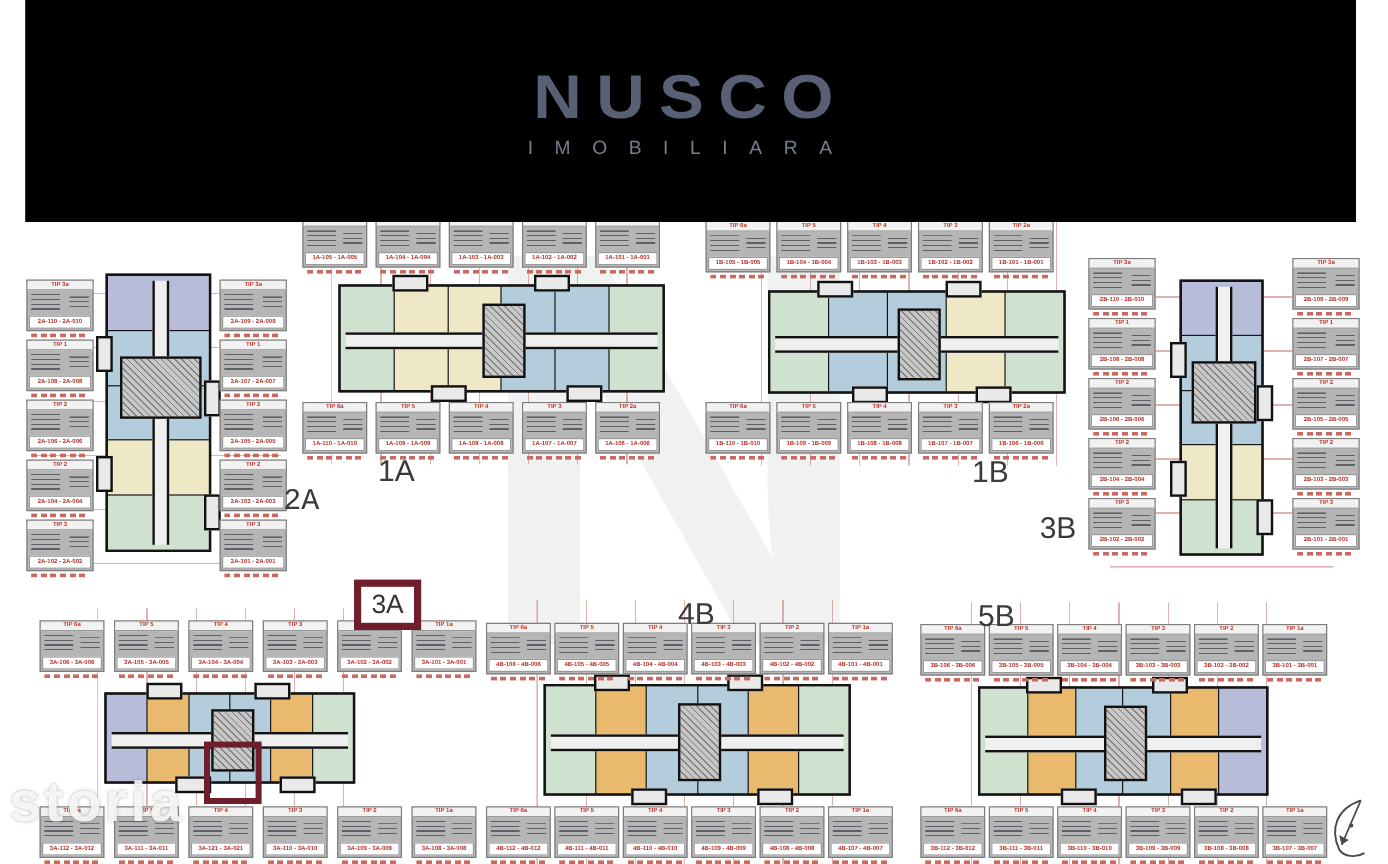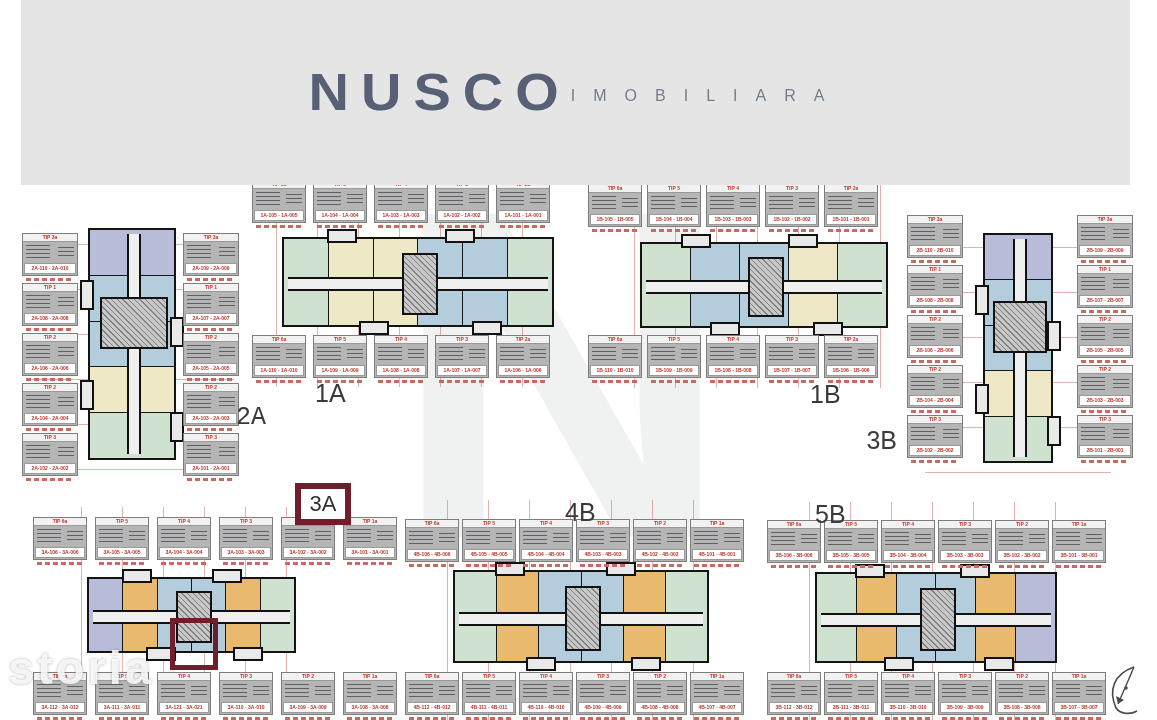--- a/index.html
+++ b/index.html
@@ -1,21 +1,21 @@
 <!DOCTYPE html>
 <html><head>
 <meta charset="utf-8">
 <style>
   html,body{margin:0;padding:0;background:#fff;}
   .canvas{position:relative;width:1157px;height:720px;background:#ffffff;overflow:hidden;
           font-family:"Liberation Sans",sans-serif;}
 
   
-  .banner{position:absolute;left:21px;top:0;width:1109px;height:185px;background:#e5e5e5;
-          display:flex;align-items:center;justify-content:center;z-index:4;}
+  .banner{position:absolute;left:21px;top:0;width:1109px;height:185px;background:#000000;
+          display:flex;flex-direction:column;align-items:center;justify-content:center;z-index:4;}
   .brand-name{font-size:56px;font-weight:800;letter-spacing:12px;color:#576075;
               transform:scaleY(.92);line-height:1;}
   .brand-tagline{font-size:16px;font-weight:400;letter-spacing:18px;color:#767d8c;margin-top:6px;}
 
   
   .watermark-n{position:absolute;left:392px;top:140px;font-size:470px;font-weight:bold;line-height:1;
                color:rgba(90,95,105,0.09);z-index:0;user-select:none;}
 
   
   .storia{position:absolute;left:8px;top:640px;font-size:47px;font-weight:bold;letter-spacing:3px;

